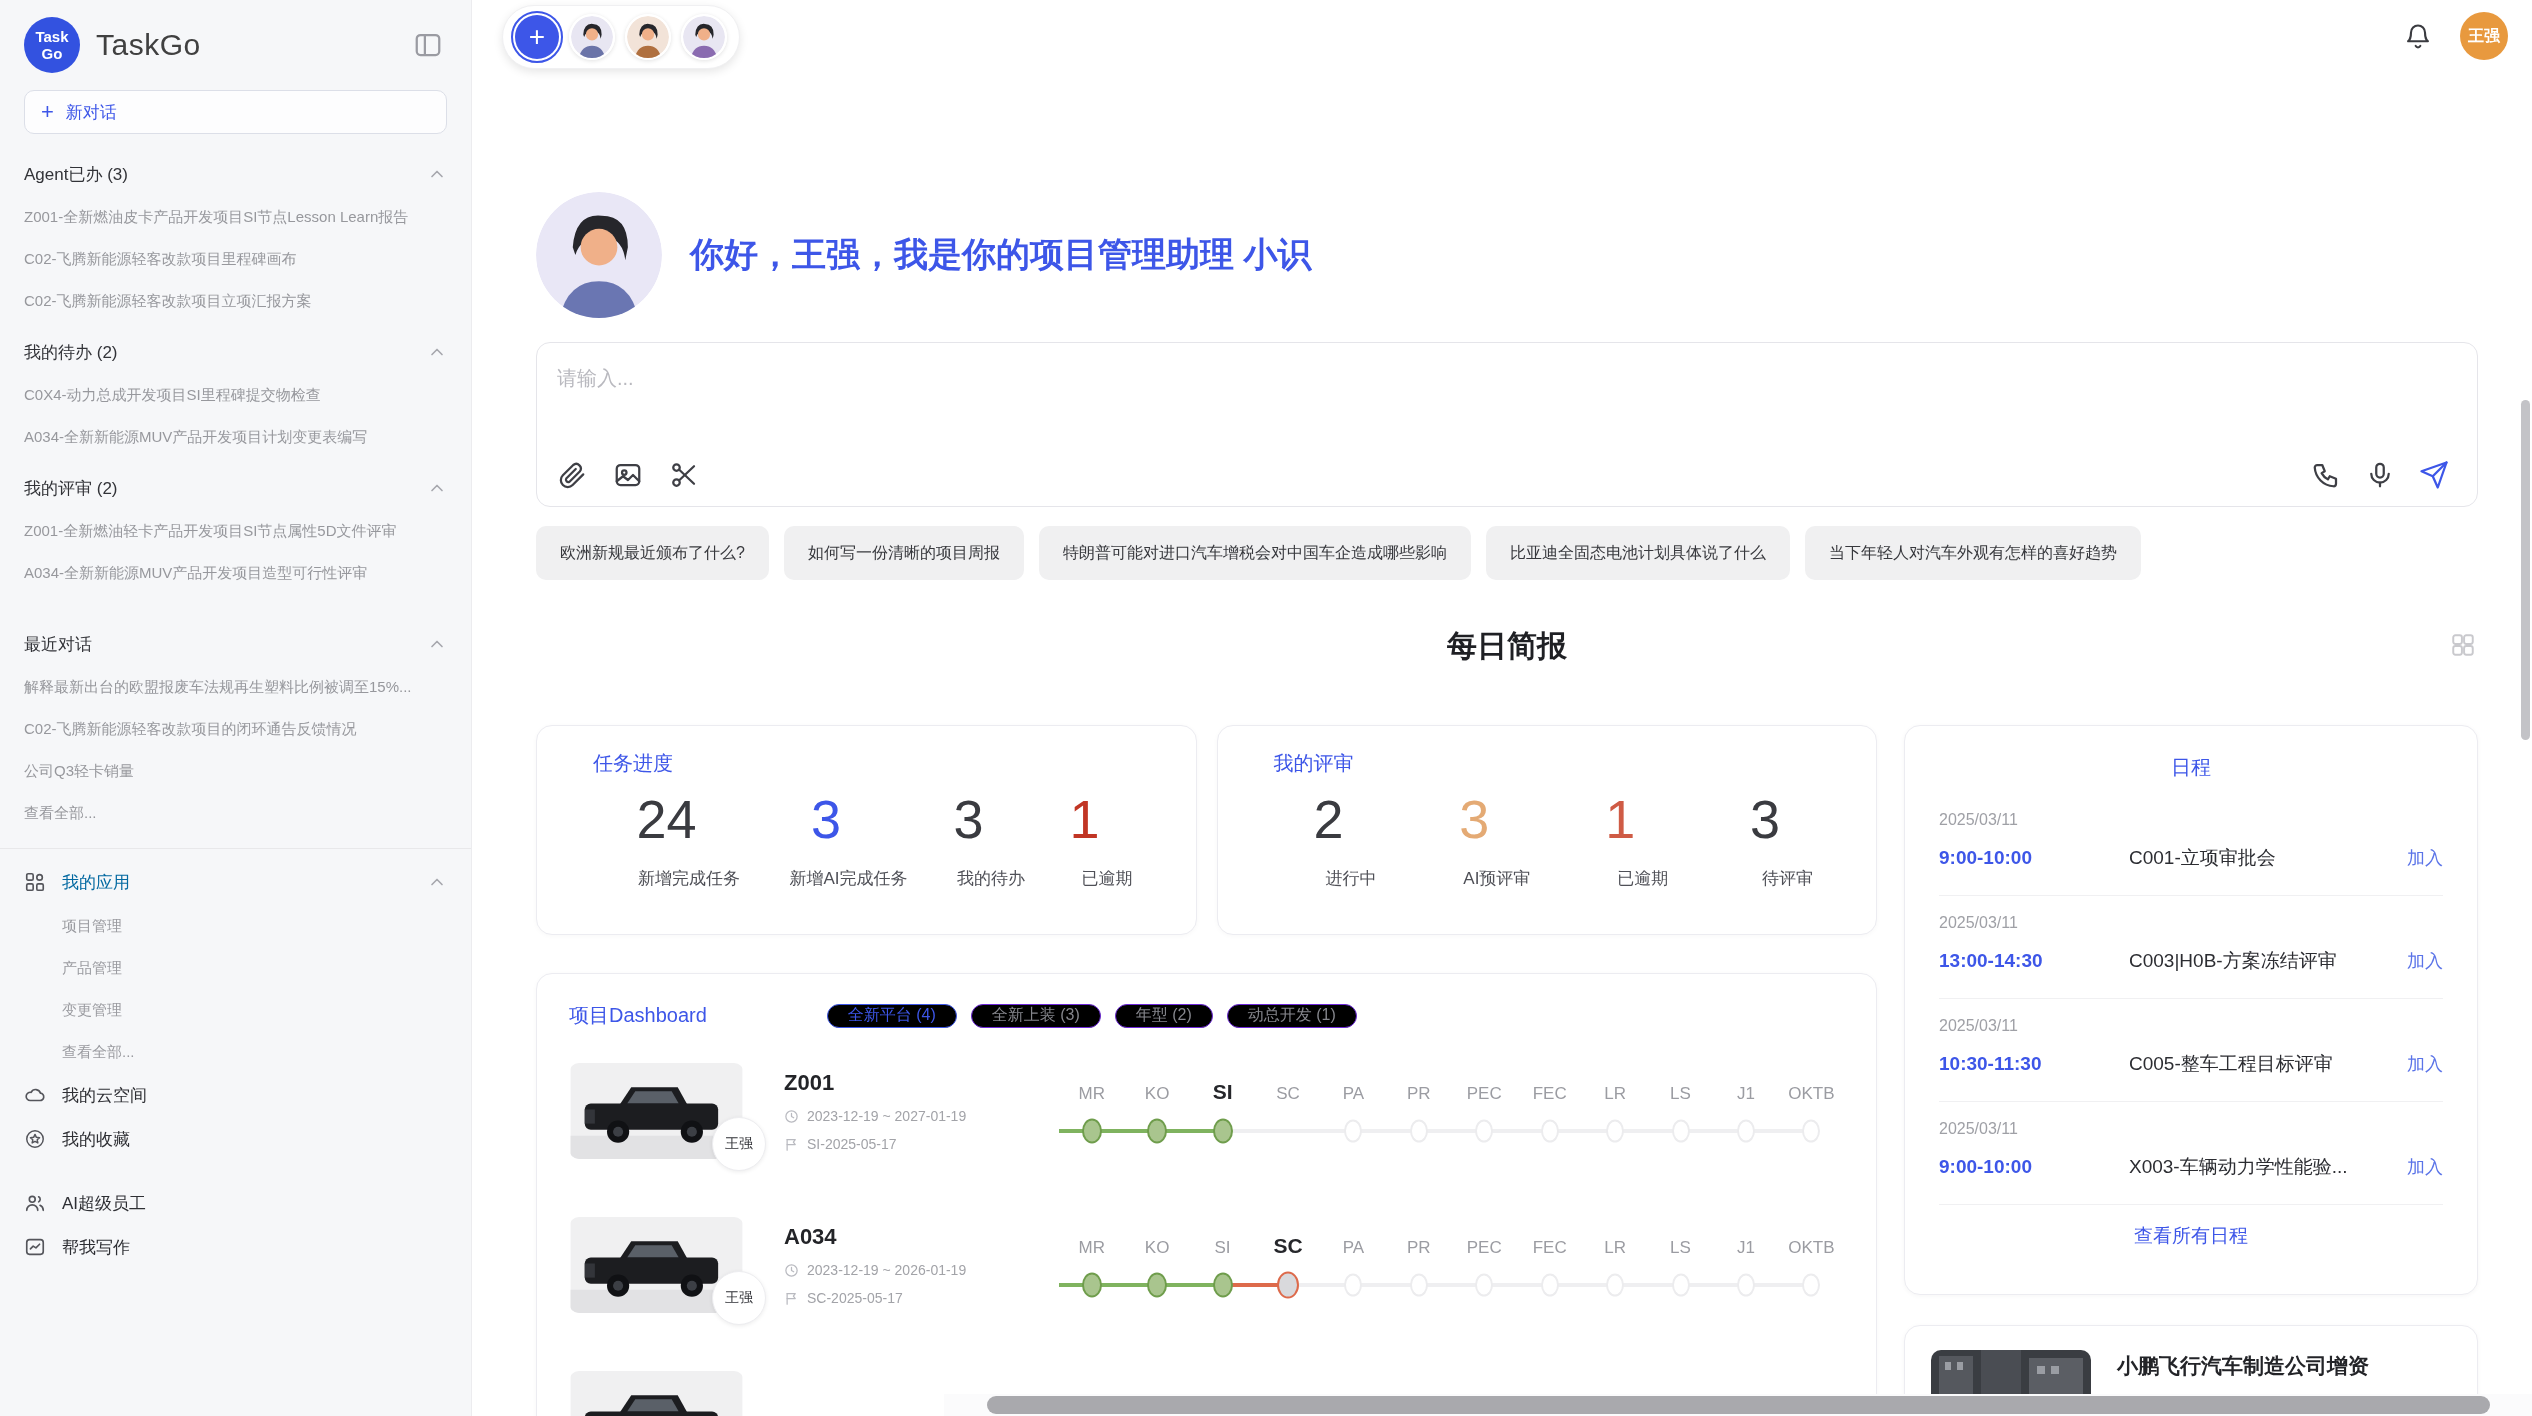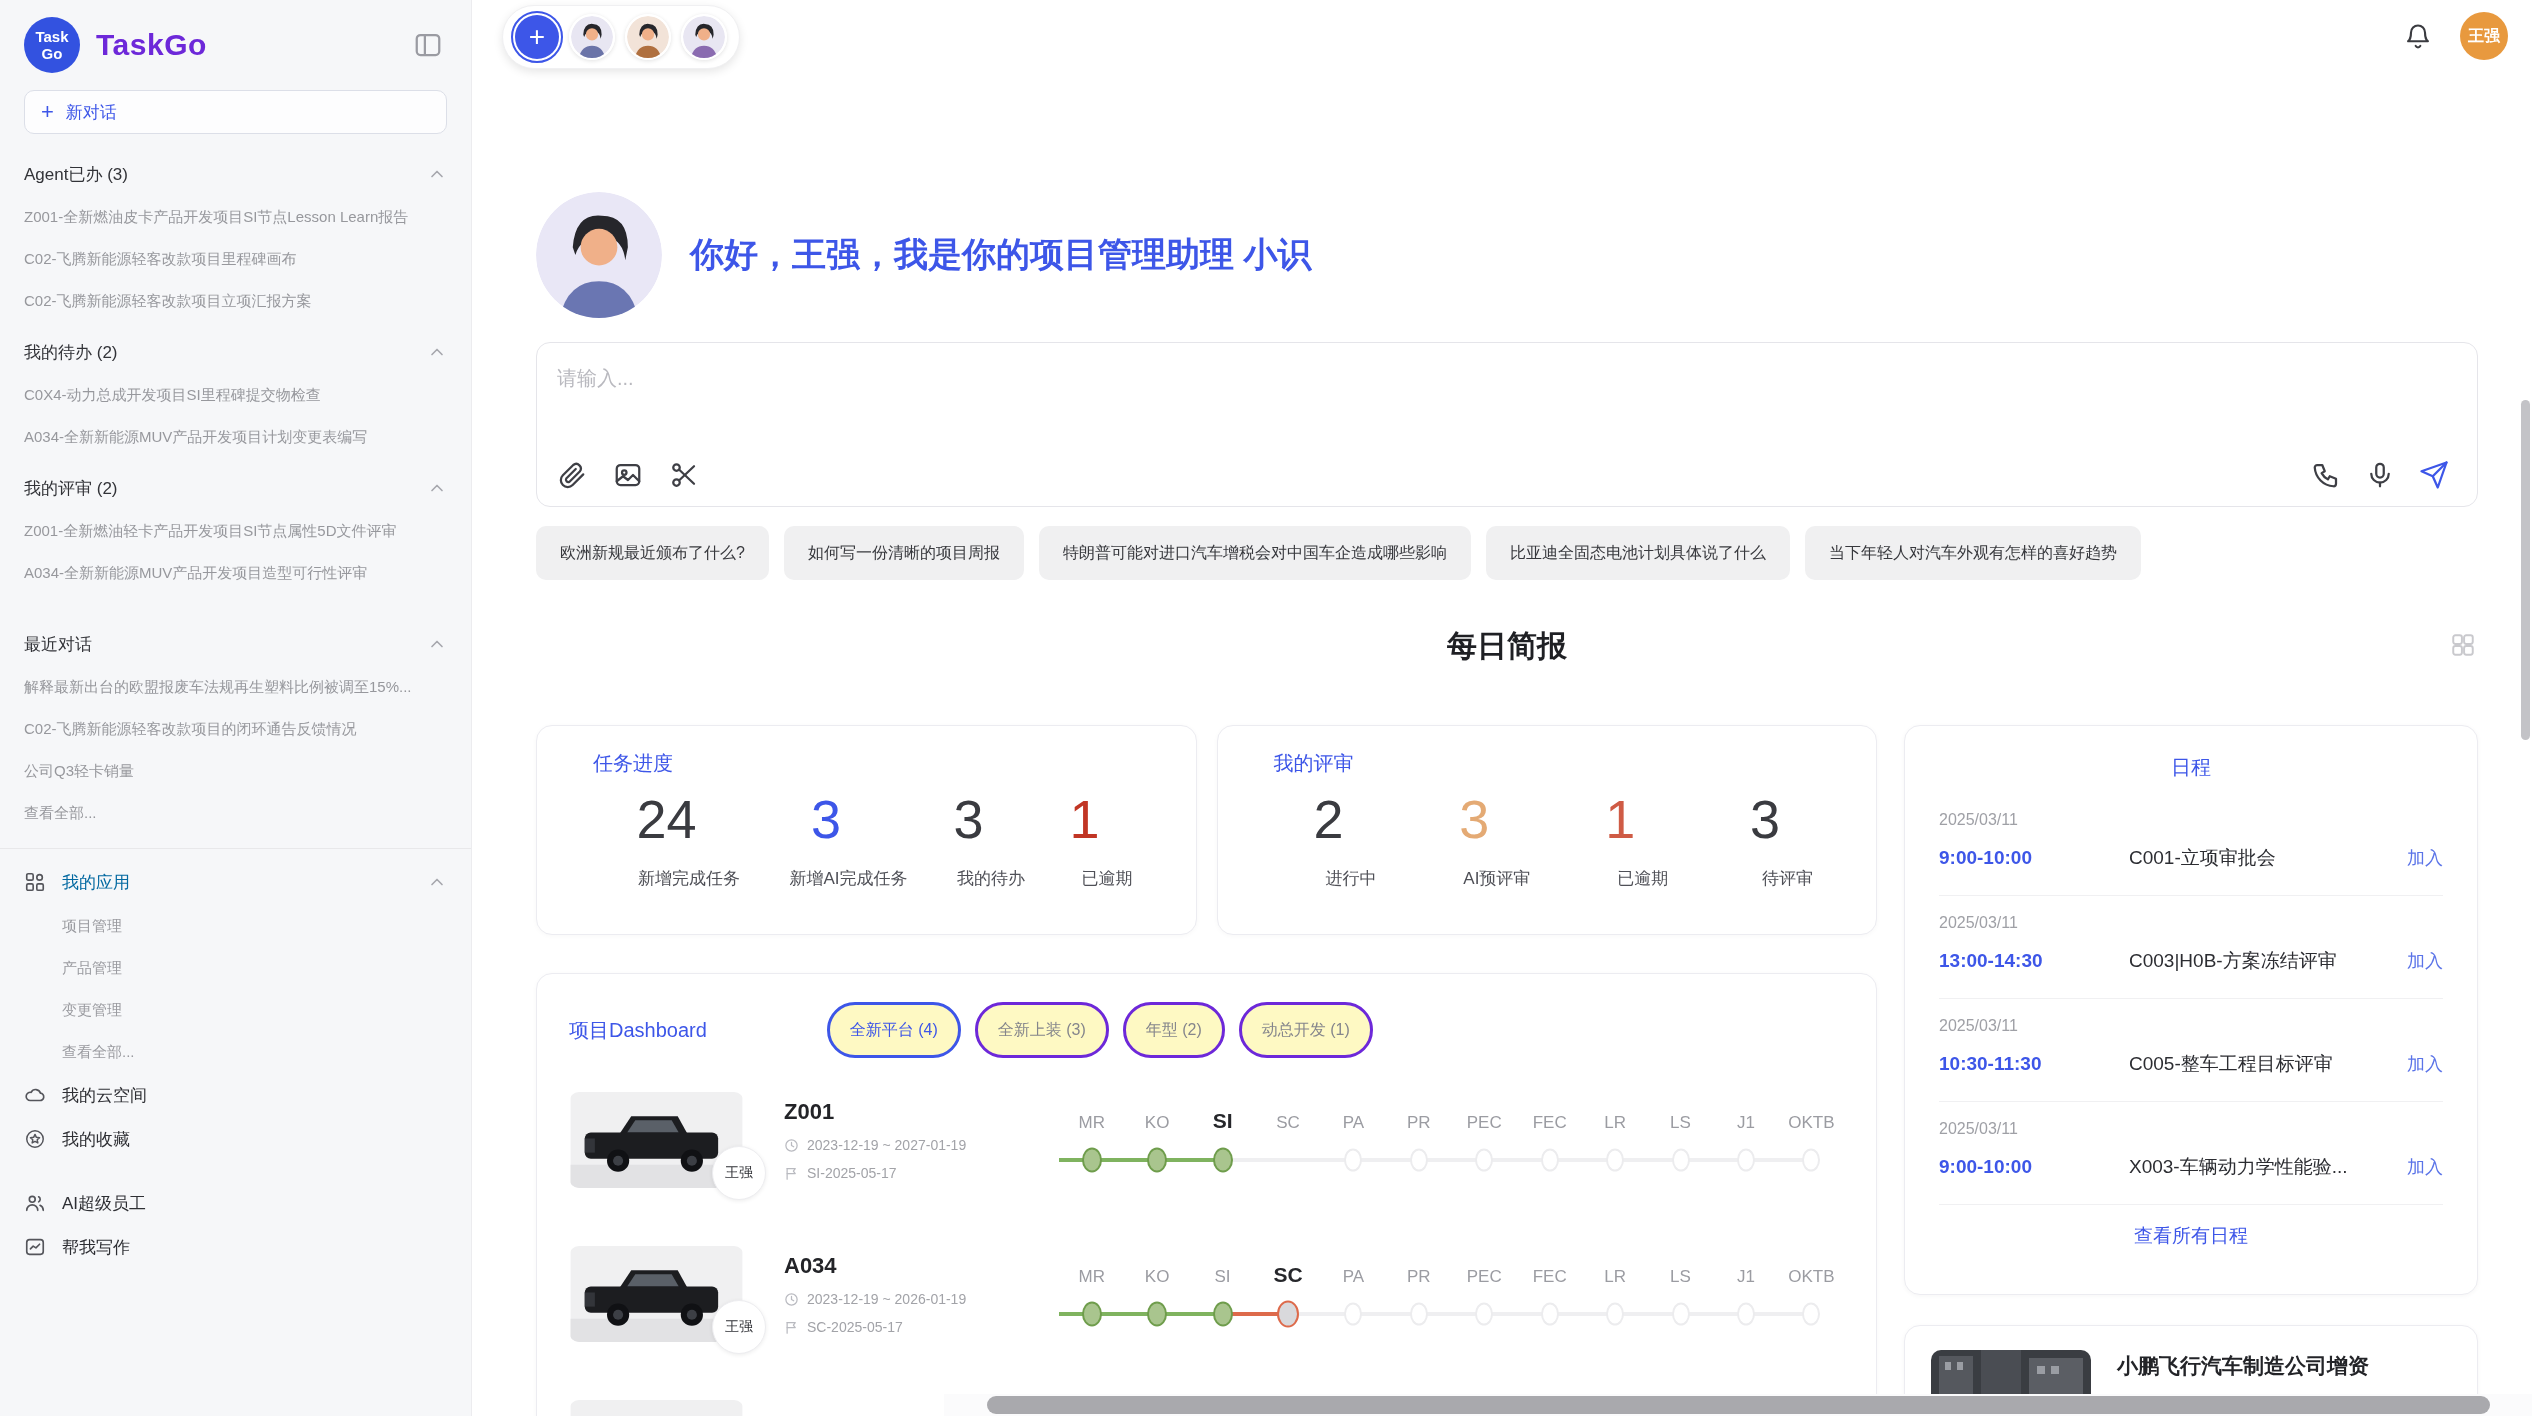--- a/index.html
+++ b/index.html
@@ -4,21 +4,21 @@
 <style>
   * { margin:0; padding:0; box-sizing:border-box; }
   html,body { background:#fff; }
   body { font-family:"Liberation Sans","DejaVu Sans",sans-serif; color:#2c2d32; }
   .app { position:relative; width:2532px; height:1416px; overflow:hidden; background:#fff; }
 
   
   .sidebar { position:absolute; left:0; top:0; width:472px; height:1416px; background:#f6f7f9; border-right:1px solid #ececef; padding:14px 24px 0 24px; overflow:hidden; }
   .side-head { display:flex; align-items:center; height:62px; position:relative; }
   .logo { width:56px; height:56px; border-radius:50%; background:#3352e0; color:#fff; display:flex; flex-direction:column; align-items:center; justify-content:center; font-size:15px; font-weight:700; line-height:17px; }
-  .app-title { font-size:30px; font-weight:700; color:#6d28d9; margin-left:16px; letter-spacing:0.5px; }
+  .app-title { font-size:30px; font-weight:400; color:#404040; margin-left:16px; letter-spacing:0.5px; }
   .collapse-btn { position:absolute; right:4px; top:16px; width:30px; height:30px; color:#9a9ba2; cursor:pointer; }
   .new-chat { margin-top:14px; width:100%; height:44px; border:1px solid #dcdfe8; background:#fdfdfe; border-radius:10px; color:#3d56e8; font-size:17px; display:flex; align-items:center; padding-left:16px; gap:12px; cursor:pointer; font-family:inherit; }
   .new-chat .plus { font-size:22px; line-height:22px; }
   .side-sections { margin-top:18px; }
   .side-section { margin-bottom:8px; }
   .side-section.gap-top { margin-top:28px; }
   .sec-head { display:flex; align-items:center; justify-content:space-between; height:44px; color:#323338; font-size:17px; cursor:pointer; }
   .sec-head .chev { width:20px; height:20px; color:#a6a7ad; }
   .side-item { height:42px; line-height:42px; font-size:15px; color:#97989d; white-space:nowrap; overflow:hidden; cursor:pointer; }
   .side-divider { height:1px; background:#e8e8ea; margin:14px -24px 10px -24px; }
@@ -70,21 +70,21 @@
   .stat { text-align:center; min-width:110px; }
   .stat-num { font-size:54px; line-height:64px; font-weight:400; }
   .stat-label { margin-top:16px; font-size:17px; color:#4f5057;margin-left:45px; }
   .c-dark { color:#3a3b40; } .c-blue { color:#3d56e8; } .c-red { color:#c13524; }
   .c-orange { color:#e4aa74; } .c-salmon { color:#cf5b45; }
 
   .dash-card { margin-top:38px; height:560px; border:1px solid #ececf1; border-radius:16px; background:#fff; box-shadow:0 1px 5px rgba(0,0,0,.03); padding:28px 32px; overflow:hidden; }
   .dash-head { display:flex; align-items:center; }
   .dash-title { font-size:20px; color:#3d56e8; }
   .dash-filters { display:flex; gap:14px; margin-left:120px; }
-  .pill { height:56px; padding:0 20px; border-radius:999px; border:3px solid #6d28d9; color:#85868c; font-size:16px; display:flex; align-items:center; background:#fef9c3; cursor:pointer; }
+  .pill { height:24px; padding:0 20px; border-radius:999px; border:1px solid #6d28d9; color:#85868c; font-size:16px; display:flex; align-items:center; background:#000000; cursor:pointer; }
   .pill.active { border-color:#3d56e8; color:#3d56e8; }
   .dash-rows { margin-top:34px; }
   .dash-row { display:flex; align-items:center; gap:40px; margin-bottom:58px; }
   .proj-img { position:relative; width:175px; height:96px; flex:none; }
   .proj-img svg { border-radius:10px; display:block; }
   .owner-badge { position:absolute; right:-22px; bottom:-12px; width:54px; height:54px; border-radius:50%; background:#fff; border:1px solid #ededf0; box-shadow:0 1px 4px rgba(0,0,0,.08); display:flex; align-items:center; justify-content:center; font-size:14px; color:#2e2f34; }
   .proj-info { width:235px; flex:none; }
   .proj-code { font-size:22px; font-weight:700; color:#232428; }
   .proj-meta { display:flex; align-items:center; gap:8px; margin-top:12px; font-size:14px; color:#a2a3a8; }
   .proj-meta .ic { width:15px; height:15px; color:#b9bac0; }

